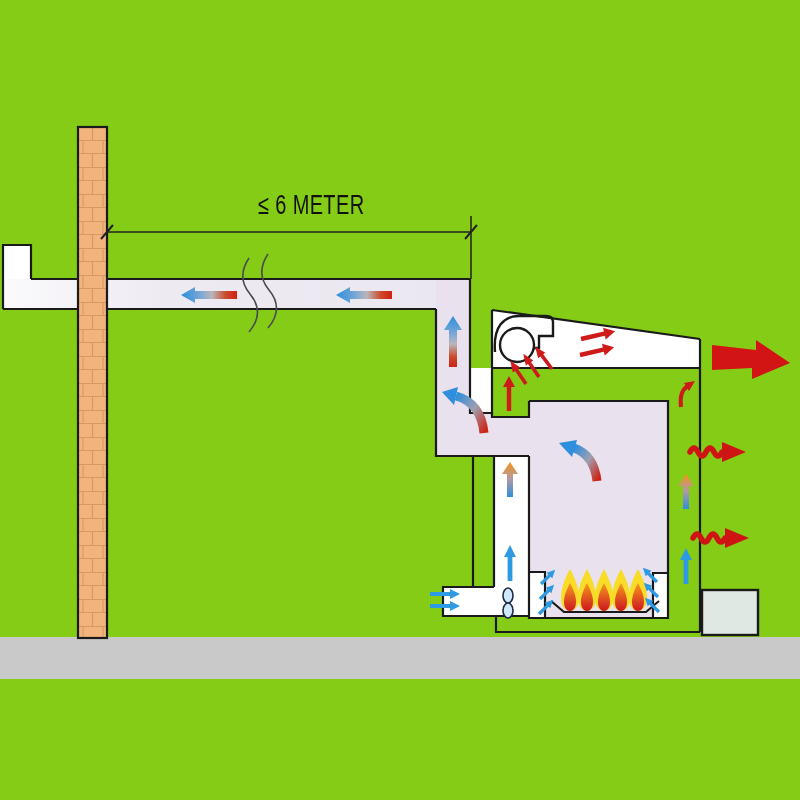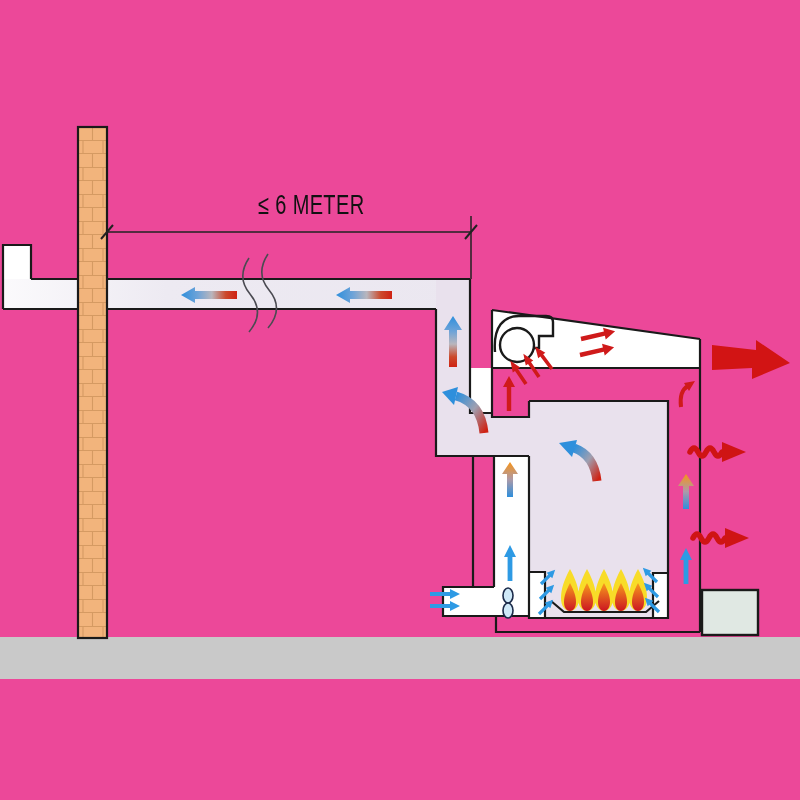--- a/index.html
+++ b/index.html
@@ -1,16 +1,16 @@
 <!DOCTYPE html>
 <html><head>
 <meta charset="utf-8">
 <style>
   html,body{margin:0;padding:0;background:#ffffff;}
-  #stage{position:relative;width:800px;height:800px;background:#ec4899;overflow:hidden;
+  #stage{position:relative;width:800px;height:800px;background:#84cc16;overflow:hidden;
          font-family:"Liberation Sans",sans-serif;}
   #stage svg{position:absolute;left:0;top:0;}
   .dim-label{
     position:absolute;left:258px;top:190px;width:160px;
     font-size:27px;font-weight:500;color:#111;white-space:nowrap;
     transform:scaleX(0.74);transform-origin:left top;letter-spacing:0.5px;
   }
 </style>
 </head>
 <body>

